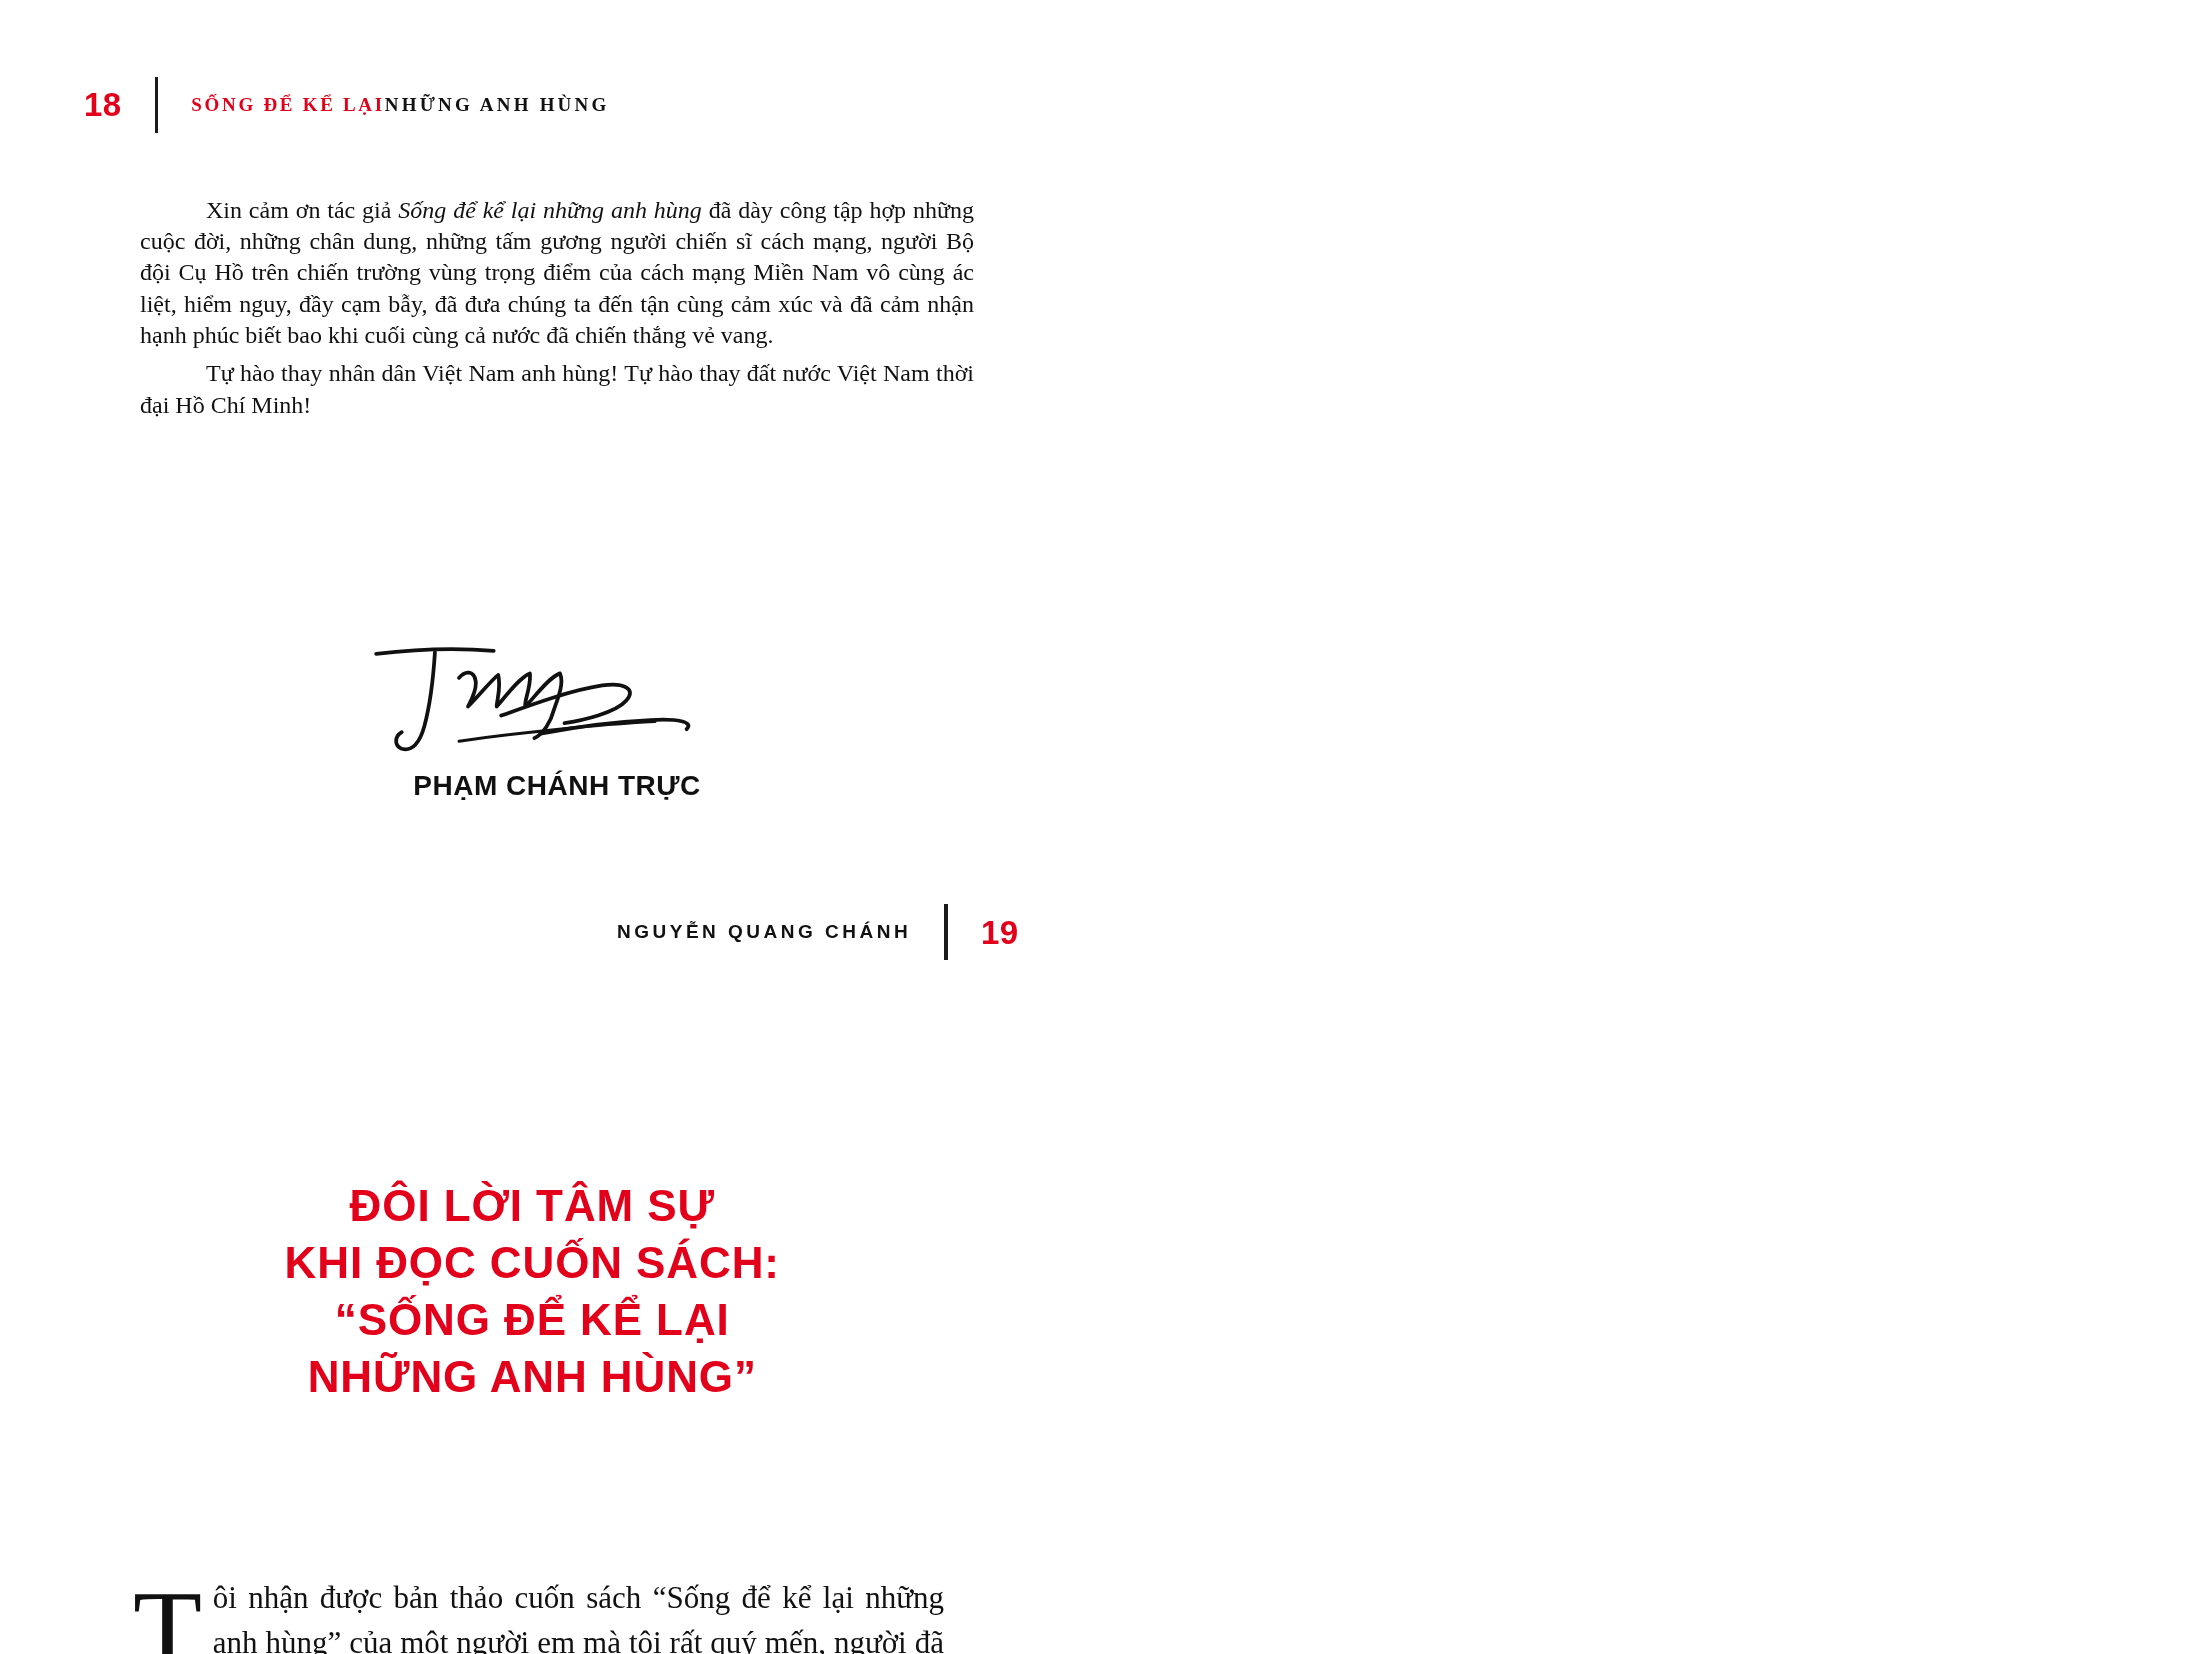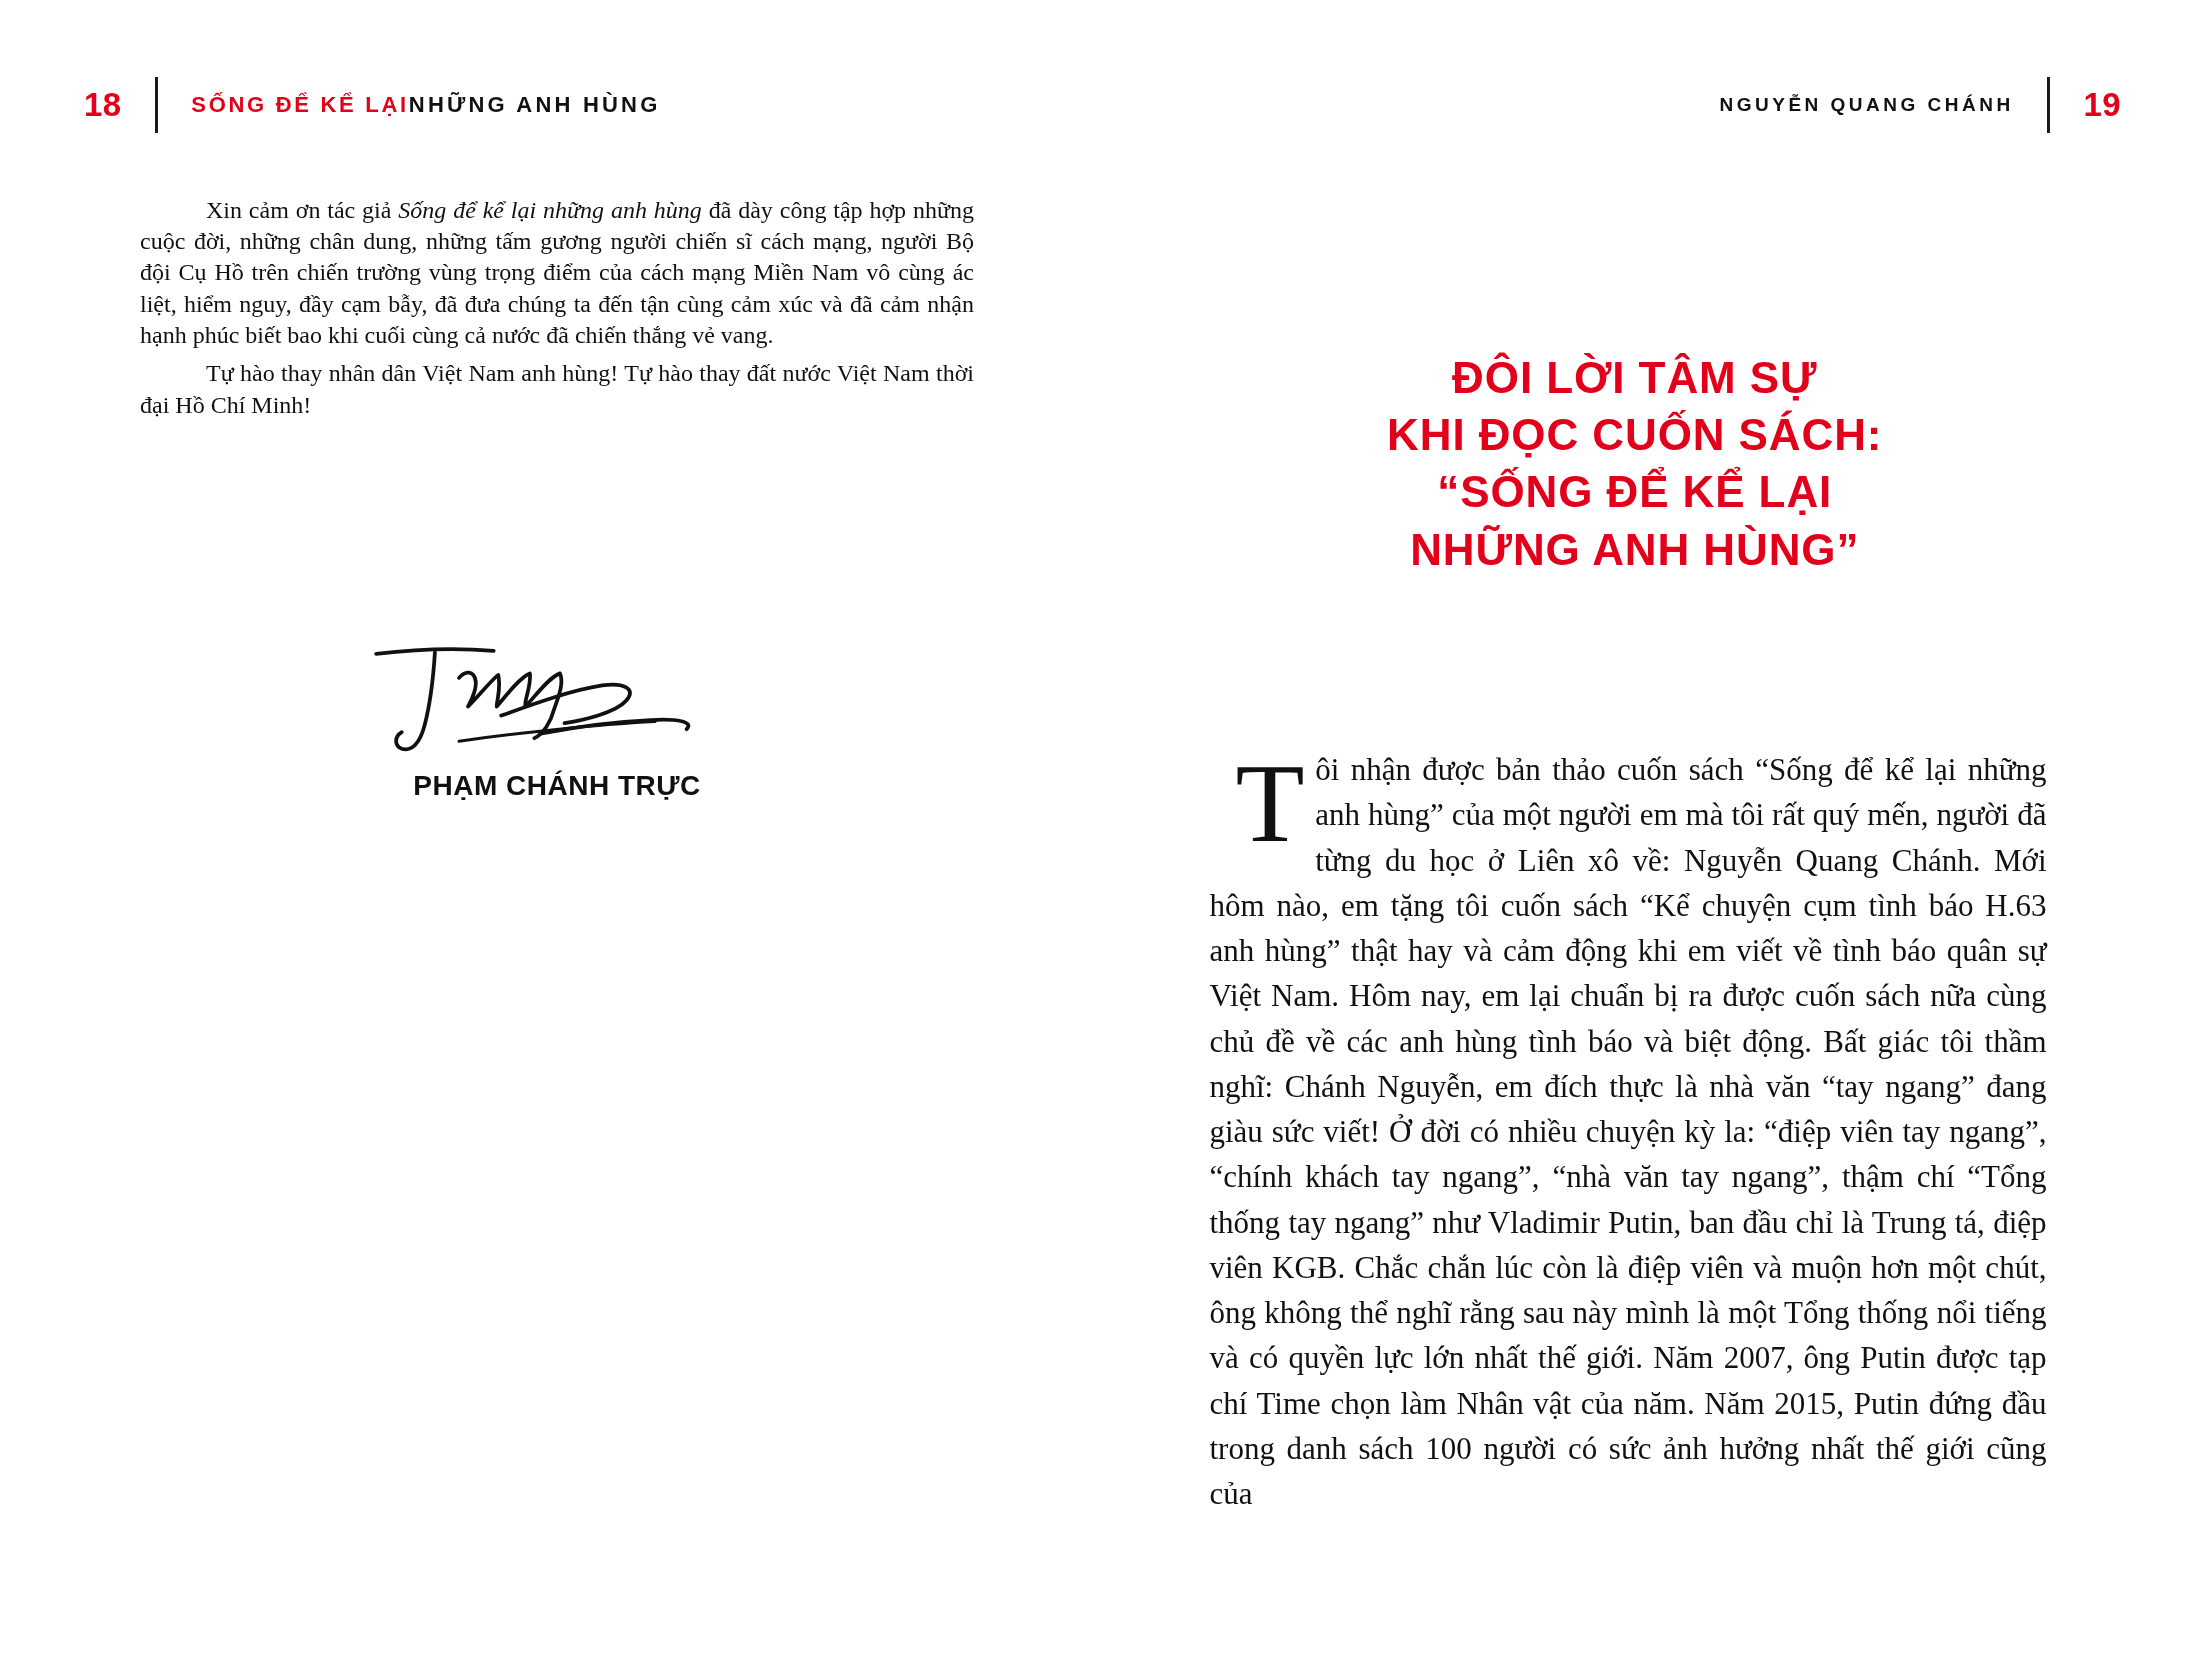--- a/index.html
+++ b/index.html
@@ -13,20 +13,21 @@
     font-family: "Liberation Serif", serif;
     color: #111111;
     position: relative;
     overflow: hidden;
   }
 
   .spread {
     position: absolute;
     inset: 0;
     display: flex;
+    flex-direction: column;
   }
 
   .page {
     position: relative;
     width: 50%;
     height: 100%;
     box-sizing: border-box;
   }
 
   
@@ -52,22 +53,22 @@
     letter-spacing: 0.4px;
     line-height: 1;
   }
   .rule {
     width: 3.8px;
     height: 56px;
     background: #1a1a1a;
     margin: 0 33px;
   }
   .runhead-title {
-    font-family: Liberation Sans, sans-serif;
-    font-size: 22px;
+    font-family: Liberation Serif, serif;
+    font-size: 19px;
     letter-spacing: 2.7px;
     white-space: nowrap;
     font-weight: bold;
   }
   .runhead-title .part-red {
     color: #e2001a;
     font-weight: bold;
   }
   .runhead-title .part-black {
     color: #111111;

